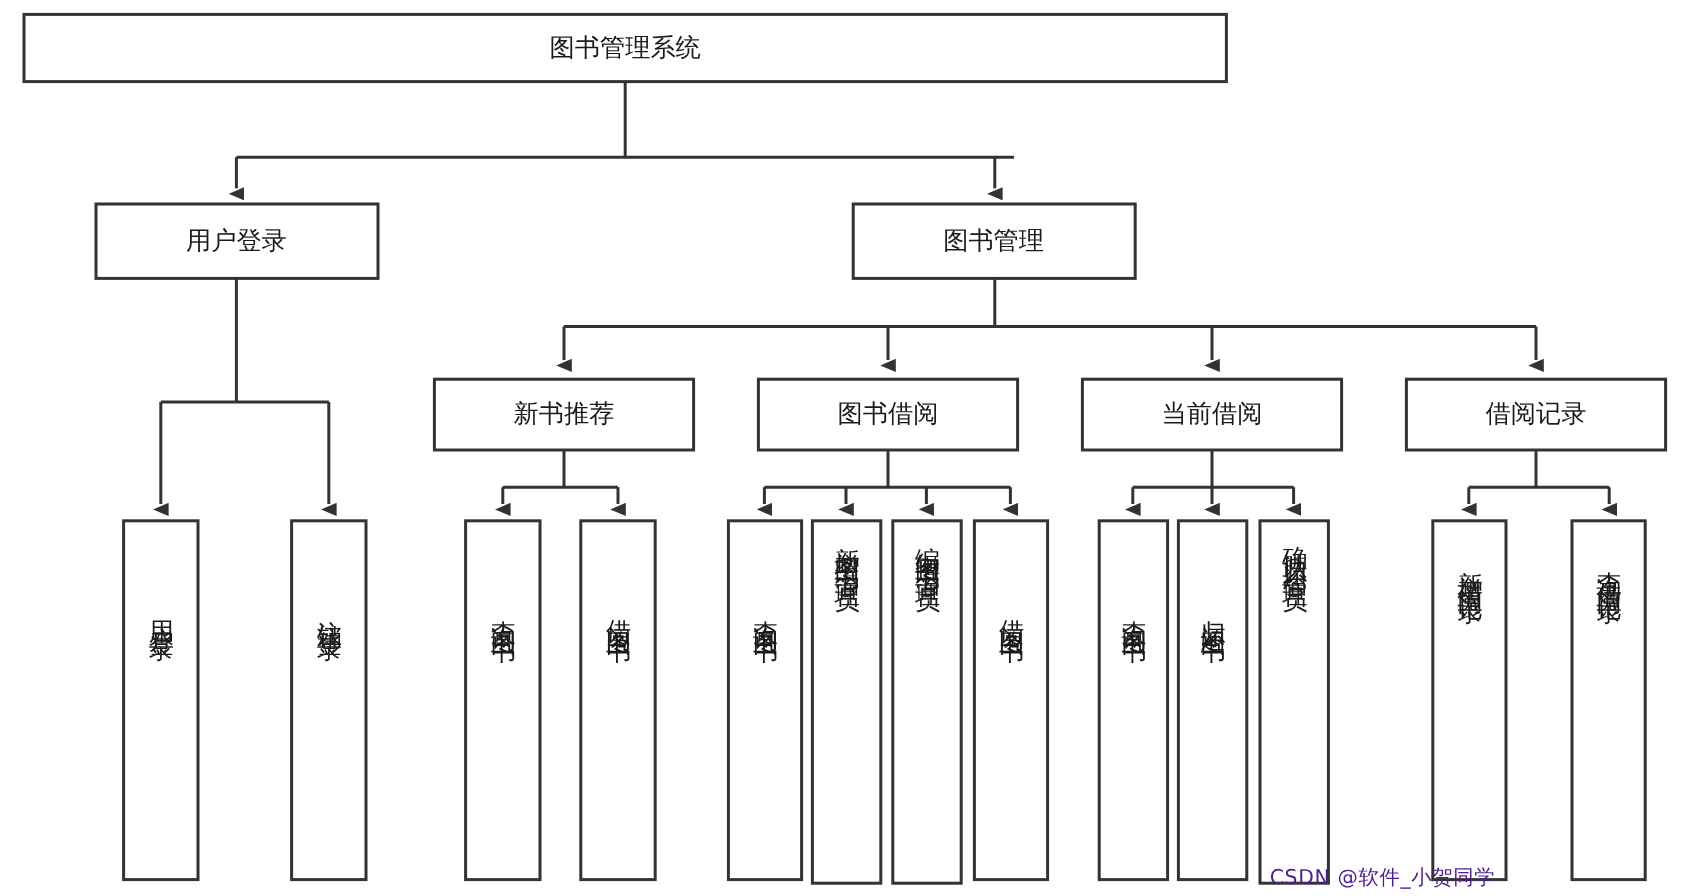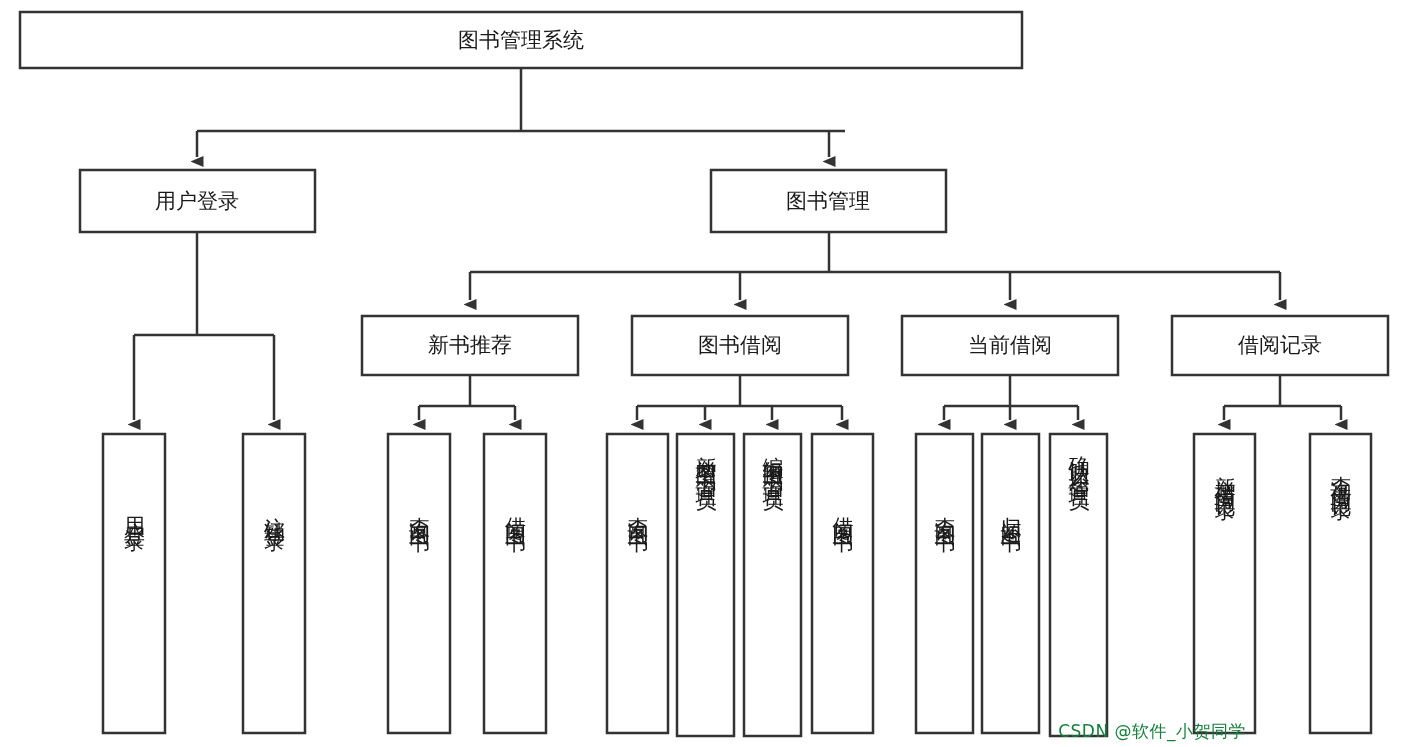--- a/index.html
+++ b/index.html
@@ -65,21 +65,21 @@
     color: #1a1a1a;
     white-space: nowrap;
     text-align: start;
   }
   .watermark {
     position: absolute;
     right: 8px;
     bottom: 4px;
     font-family: "DejaVu Sans", "Liberation Sans", sans-serif;
     font-size: 17px;
-    color: #15803d;
+    color: #4c1d95;
     letter-spacing: 0.5px;
     white-space: nowrap;
   }
 </style>
 </head>
 <body>
 
 <div id="diagram-root">
 
   <svg id="flow" viewBox="0 0 1405 747" xmlns="http://www.w3.org/2000/svg">

